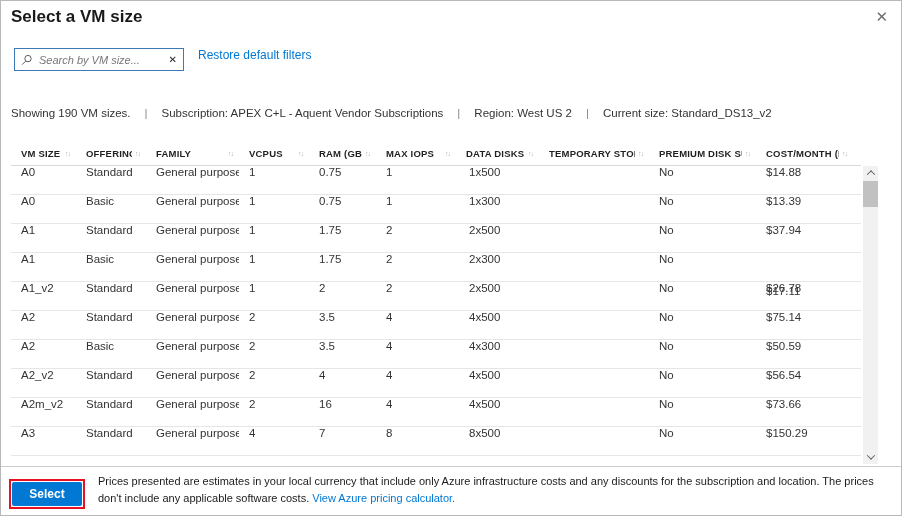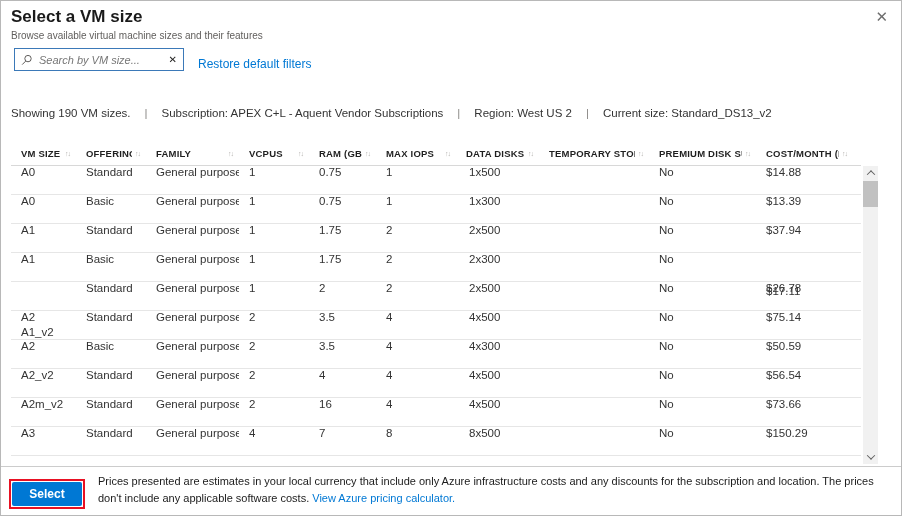--- a/index.html
+++ b/index.html
@@ -20,21 +20,21 @@
   .close {
     position:absolute; top:8px; right:13px;
     font-size:15px; color:#6e6e6e; cursor:pointer; line-height:1;
     font-weight:400;
   }
   .hdr { position:absolute; top:6px; left:10px; }
   .title { font-size:17px; font-weight:700; color:#1a1a1a; letter-spacing:0; }
   .subtitle { font-size:10px; color:#605e5c; margin-top:3px; }
 
   
-  .controls { position:absolute; top:47px; left:13px; display:flex; align-items:flex-end; }
+  .controls { position:absolute; top:47px; left:13px; display:flex; align-items:flex-start; }
   .search {
     display:flex; align-items:center;
     width:170px; height:23px;
     border:1px solid #3b79b8; background:#fff;
     padding:0 6px;
   }
   .search svg { flex-shrink:0; }
   .search input {
     flex:1; min-width:0; border:none; outline:none;
     font-family:inherit; font-size:11px; font-style:italic; color:#444;
@@ -123,21 +123,20 @@
 </style>
 </head>
 <body>
 
 <div class="dialog">
 
   <span class="close">✕</span>
 
   <div class="hdr">
     <div class="title">Select a VM size</div>
-    <div class="subtitle">Browse available virtual machine sizes and their features</div>
   </div>
 
   <div class="controls">
     <div class="search">
       <svg width="12" height="12" viewBox="0 0 12 12">
         <circle cx="7" cy="4.6" r="3.2" fill="none" stroke="#605e5c" stroke-width="1"></circle>
         <line x1="4.7" y1="7.1" x2="1.2" y2="10.6" stroke="#605e5c" stroke-width="1"></line>
       </svg>
       <input placeholder="Search by VM size..." style="">
       <span class="clear-x">✕</span>
@@ -242,21 +241,21 @@
           <div class="td" style="width: 93px;">General purpose</div>
           <div class="td" style="width: 70px;">1</div>
           <div class="td" style="width: 67px;">1.75</div>
           <div class="td" style="width: 83px;">2</div>
           <div class="td" style="width: 80px;">2x300</div>
           <div class="td" style="width: 110px;"></div>
           <div class="td" style="width: 107px;">No</div>
           <div class="td" style="width: 97px; margin-top: 32px;">$17.11</div>
         </div>
         <div class="tr">
-          <div class="td" style="width: 65px; margin-top: 44px;">A1_v2</div>
+          <div class="td" style="width: 65px;">A1_v2</div>
           <div class="td" style="width: 70px;">Standard</div>
           <div class="td" style="width: 93px;">General purpose</div>
           <div class="td" style="width: 70px;">1</div>
           <div class="td" style="width: 67px;">2</div>
           <div class="td" style="width: 83px;">2</div>
           <div class="td" style="width: 80px;">2x500</div>
           <div class="td" style="width: 110px;"></div>
           <div class="td" style="width: 107px;">No</div>
           <div class="td" style="width: 97px;">$26.78</div>
         </div>

